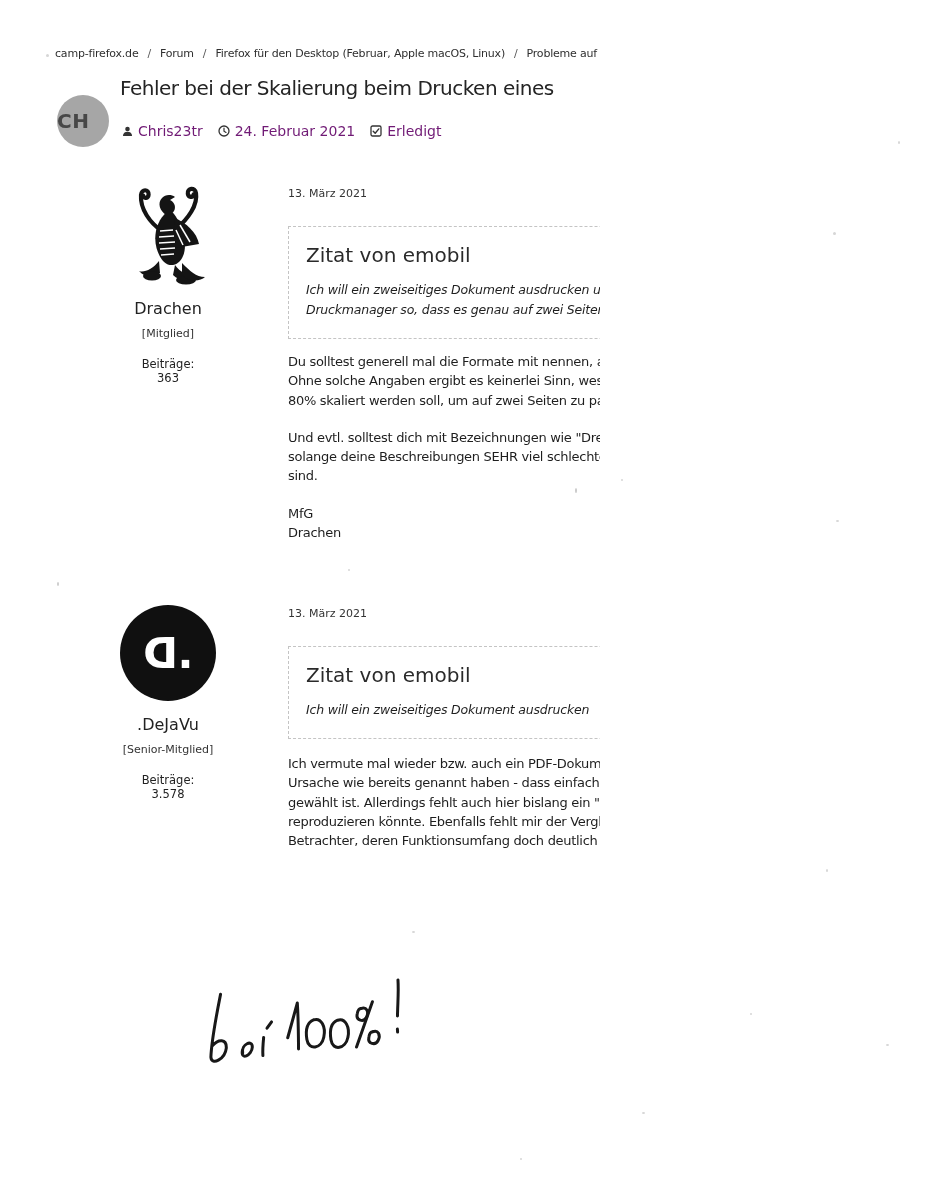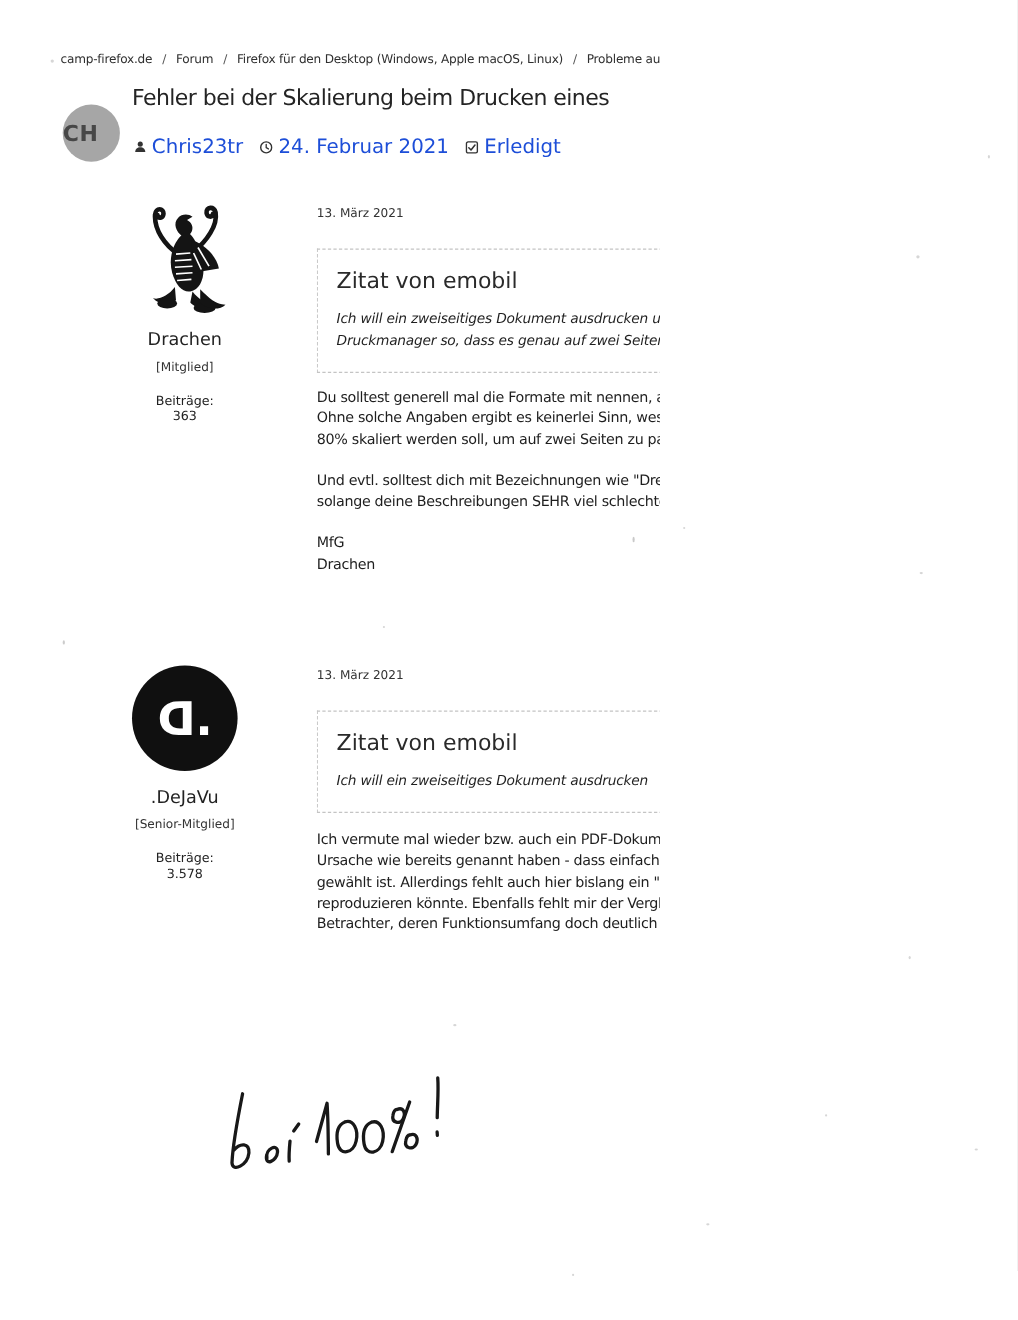--- a/index.html
+++ b/index.html
@@ -13,21 +13,21 @@
 
   
   .breadcrumb{position:absolute;left:55px;top:47px;font-size:11px;letter-spacing:-0.2px;color:#2f2f2f;white-space:nowrap;}
   .breadcrumb .sep{margin:0 9px;color:#555;}
 
   
   .th-avatar{position:absolute;left:57px;top:95px;width:52px;height:52px;border-radius:50%;
     background:#a6a6a6;color:#474747;font-size:20px;font-weight:600;
     display:flex;align-items:center;justify-content:flex-start;letter-spacing:0.5px;}
   .th-title{position:absolute;left:120px;top:76px;font-size:20px;letter-spacing:-0.5px;color:#242424;white-space:nowrap;}
-  .th-meta{position:absolute;left:122px;top:123px;display:flex;gap:15px;font-size:18px;color:#1d4ed8;align-items:center;white-space:nowrap;}
+  .th-meta{position:absolute;left:122px;top:123px;display:flex;gap:15px;font-size:14px;color:#701a75;align-items:center;white-space:nowrap;}
   .th-meta .mi{display:flex;align-items:center;gap:5px;}
   .mi svg{display:block;}
 
   
   .side{position:absolute;left:60px;width:216px;text-align:center;}
   .side .uname{margin-top:6px;font-size:16px;color:#222;}
   .side .role{margin-top:9px;font-size:11px;color:#333;}
   .side .stats{margin-top:17px;display:flex;justify-content:space-between;padding:0 12px;font-size:11.5px;color:#222;flex-direction:column;}
   .avatar-circle{width:96px;height:96px;border-radius:50%;background:#101010;margin:0 auto;
     display:flex;align-items:center;justify-content:center;color:#fff;font-size:42px;font-weight:600;}
@@ -50,21 +50,21 @@
   
   .speck{position:absolute;border-radius:50%;background:#d6d6d6;}
 </style>
 </head>
 <body>
 
 <div class="page">
   <div class="print-area">
 
     <div class="breadcrumb">
-      <span>camp-firefox.de</span><span class="sep">/</span><span>Forum</span><span class="sep">/</span><span>Firefox für den Desktop (Windows, Apple macOS, Linux)</span><span class="sep">/</span><span>Probleme auf Websi</span>
+      <span>camp-firefox.de</span><span class="sep">/</span><span>Forum</span><span class="sep">/</span><span>Firefox für den Desktop (Februar, Apple macOS, Linux)</span><span class="sep">/</span><span>Probleme auf Websi</span>
     </div>
 
     <div class="th-avatar">
       <span>CH</span>
     </div>
     <h1 class="th-title" style="margin:0;font-weight:400;">Fehler bei der Skalierung beim Drucken eines</h1>
     <div class="th-meta">
       <span class="mi">
         <span>
             <svg width="11" height="11" viewBox="0 0 12 12">
@@ -139,20 +139,21 @@
       </div>
       <div class="body">
         <div class="para">
           <div class="bline">Du solltest generell mal die Formate mit nennen, als</div>
           <div class="bline">Ohne solche Angaben ergibt es keinerlei Sinn, wesha</div>
           <div class="bline">80% skaliert werden soll, um auf zwei Seiten zu pass</div>
         </div>
         <div class="para">
           <div class="bline">Und evtl. solltest dich mit Bezeichnungen wie "Dreck</div>
           <div class="bline">solange deine Beschreibungen SEHR viel schlechter</div>
+          <div class="bline">sind.</div>
         </div>
         <div class="para">
           <div class="bline">MfG</div>
           <div class="bline">Drachen</div>
         </div>
       </div>
     </div>
 
     <div class="side" style="top:605px;">
       <div class="avatar-circle">

